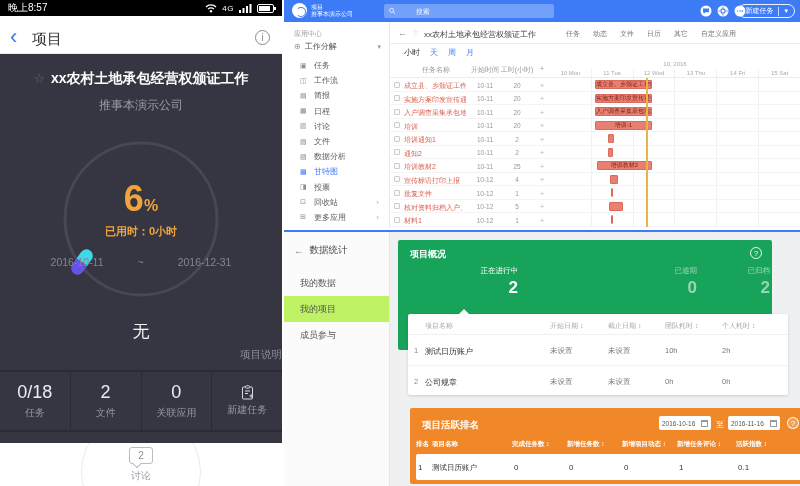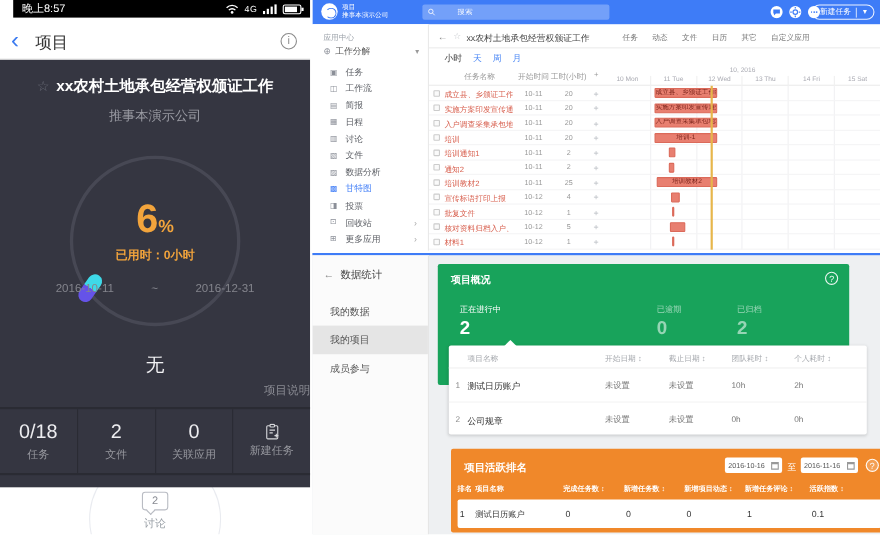--- a/index.html
+++ b/index.html
@@ -2,21 +2,21 @@
 <html><head>
 <meta charset="utf-8">
 <style>
 *{margin:0;padding:0;box-sizing:border-box}
 html,body{width:800px;height:486px}
 body{position:relative;font-family:"Liberation Sans",sans-serif;background:#fff;overflow:hidden}
 i{font-style:normal}
 
 
 .phone{position:absolute;left:0;top:0;width:282px;height:486px;background:#fff;overflow:hidden}
-.p-status{position:absolute;top:0;left:12px;right:0;height:16px;background:#000;color:#fff;display:flex;align-items:center;justify-content:space-between;padding:0 8px;font-size:10px;z-index:5}
+.p-status{position:absolute;top:0;left:0;right:0;height:16px;background:#000;color:#fff;display:flex;align-items:center;justify-content:space-between;padding:0 8px;font-size:10px;z-index:5}
 .p-sticons{display:flex;align-items:center;gap:5px}
 .p-net{font-size:8px;letter-spacing:.5px}
 .p-batt{width:17px;height:9px;border:1px solid #fff;border-radius:2px;position:relative}
 .p-batt::before{content:"";position:absolute;left:1px;top:1px;bottom:1px;width:11px;background:#fff}
 .p-batt::after{content:"";position:absolute;right:-3px;top:2px;width:2px;height:3px;background:#fff}
 .p-nav{position:absolute;top:22px;height:32px;left:0;right:0;background:#fff;border-bottom:1px solid #ededed;z-index:5}
 .p-back{position:absolute;left:10px;top:0px;font-size:22px;color:#3a7af0;line-height:30px}
 .p-navttl{position:absolute;left:32px;top:8px;font-size:15px;color:#333}
 .p-info{position:absolute;right:12px;top:8px;width:15px;height:15px;border:1.5px solid #8a8a8a;border-radius:50%;color:#8a8a8a;font-size:10px;text-align:center;line-height:13px}
 .p-dark{position:absolute;top:54px;left:0;right:0;height:389px;background:#353641;z-index:2}
@@ -97,25 +97,25 @@
 .g-bar{position:absolute;top:2px;height:9px;background:#e87f70;border:1px solid #db6a5a;border-radius:1px;font-size:6px;color:#7c241b;text-align:center;line-height:7.5px;overflow:hidden;white-space:nowrap;z-index:2}
 .g-today{position:absolute;left:256px;top:18px;bottom:0;width:2px;background:#e7b64b;z-index:4}
 
 
 .stats{position:absolute;left:284px;top:230px;width:516px;height:256px;background:#eef0f2;border-top:2px solid #3e7cf7;overflow:hidden}
 .s-side{position:absolute;left:0;top:0;width:106px;bottom:0;background:#fbfbfb;border-right:1px solid #e6e6e6}
 .s-title{position:absolute;left:10px;top:12px;font-size:9.5px;color:#444;display:flex;gap:6px;align-items:center}
 .s-title .back{color:#888}
 .s-items{position:absolute;top:38px;left:0;right:0}
 .s-item{height:26px;line-height:26px;padding-left:16px;font-size:9px;color:#555}
-.s-item.active{background:#e5e5e5}
+.s-item.active{background:#bef264}
 .s-green{position:absolute;left:114px;top:8px;width:374px;height:110px;background:#18a35b;border-radius:2px}
 .s-gtitle{position:absolute;left:12px;top:8px;color:#fff;font-size:9px;font-weight:bold}
 .s-help{position:absolute;right:10px;top:7px;width:12px;height:12px;border:1px solid rgba(255,255,255,.9);border-radius:50%;color:#fff;font-size:8px;text-align:center;line-height:11px}
-.s-gstats .s-stat{position:absolute;top:37px;width:100px;text-align:left;color:rgba(255,255,255,.55)}
+.s-gstats .s-stat{position:absolute;top:26px;width:100px;text-align:right;color:rgba(255,255,255,.55)}
 .s-gstats .s-stat:nth-of-type(1){left:20px}
 .s-gstats .s-stat:nth-of-type(2){left:199px}
 .s-gstats .s-stat:nth-of-type(3){left:272px}
 .s-stat .sl{font-size:7.5px}
 .s-stat .sv{font-size:17px;font-weight:bold;margin-top:2px}
 .s-stat.hl{color:#fff}
 .s-card{position:absolute;left:124px;top:82px;width:380px;height:81px;background:#fff;border-radius:2px;box-shadow:0 1px 3px rgba(0,0,0,.15);z-index:3}
 .s-caret{position:absolute;left:50px;top:-5px;width:0;height:0;border-left:6px solid transparent;border-right:6px solid transparent;border-bottom:6px solid #fff}
 .s-thead{position:absolute;top:0;left:0;right:0;height:21px;border-bottom:1px solid #f0f0f0;font-size:7px;color:#a5a8ad}
 .s-thead .th{position:absolute;top:7px;white-space:nowrap}

